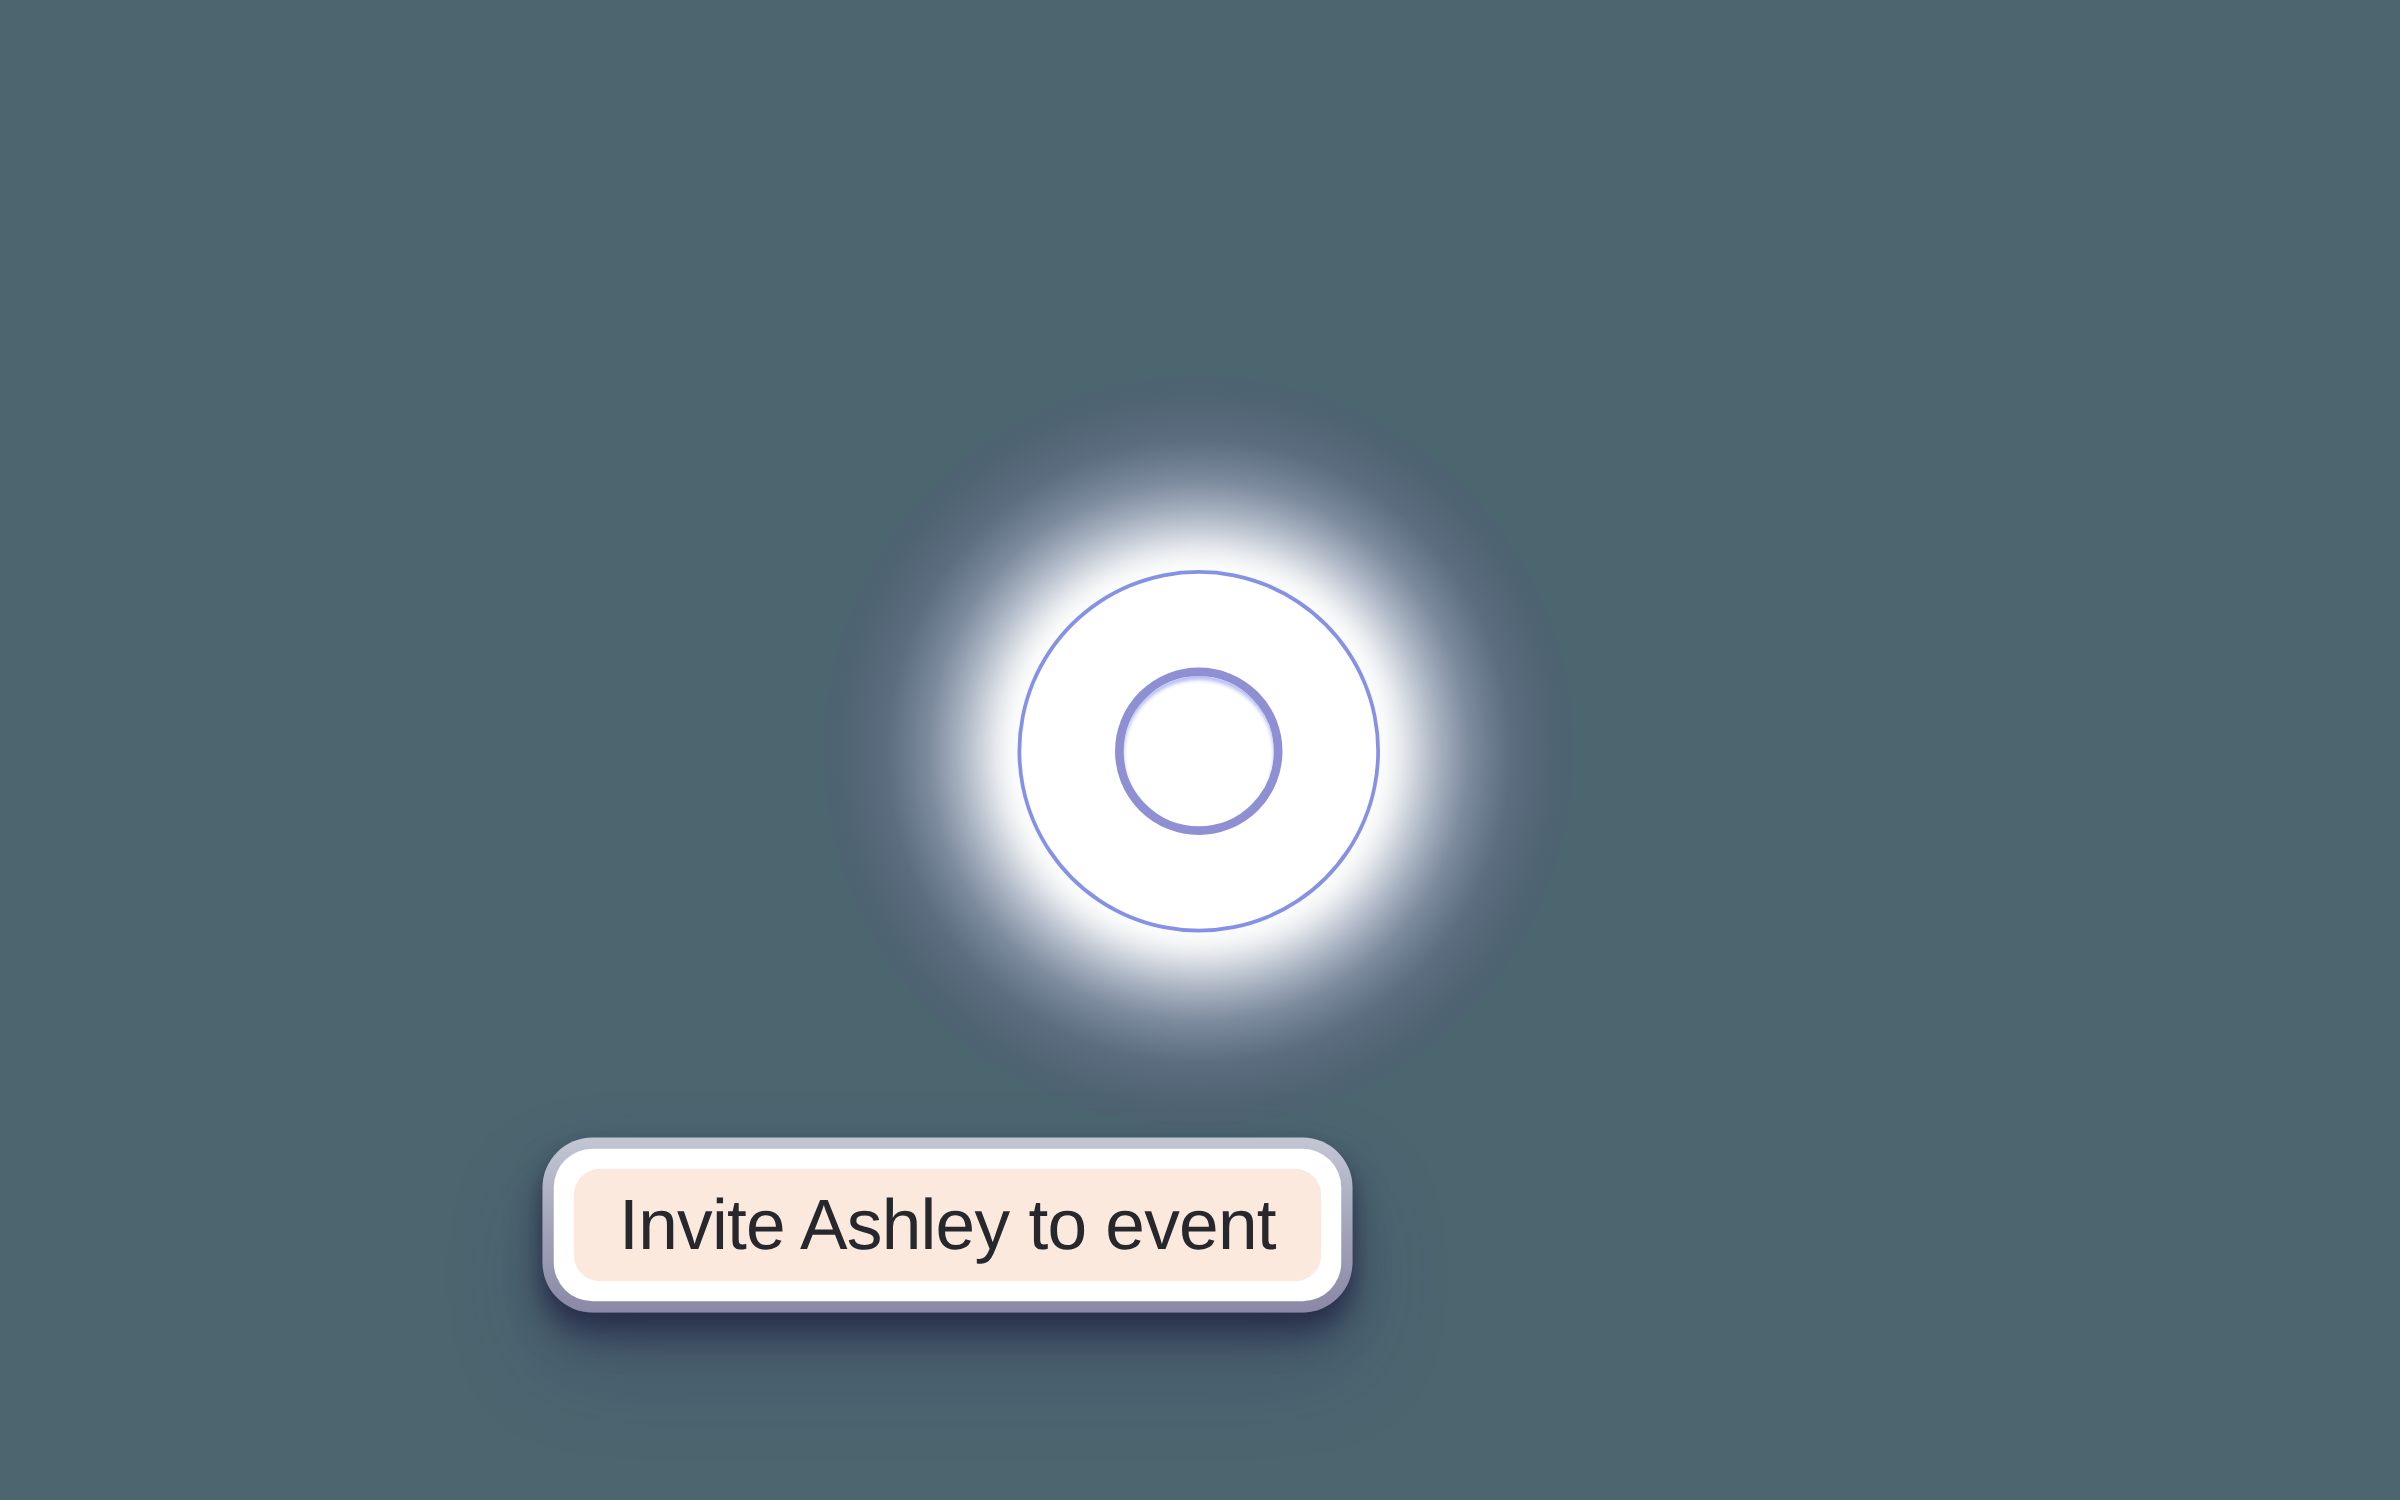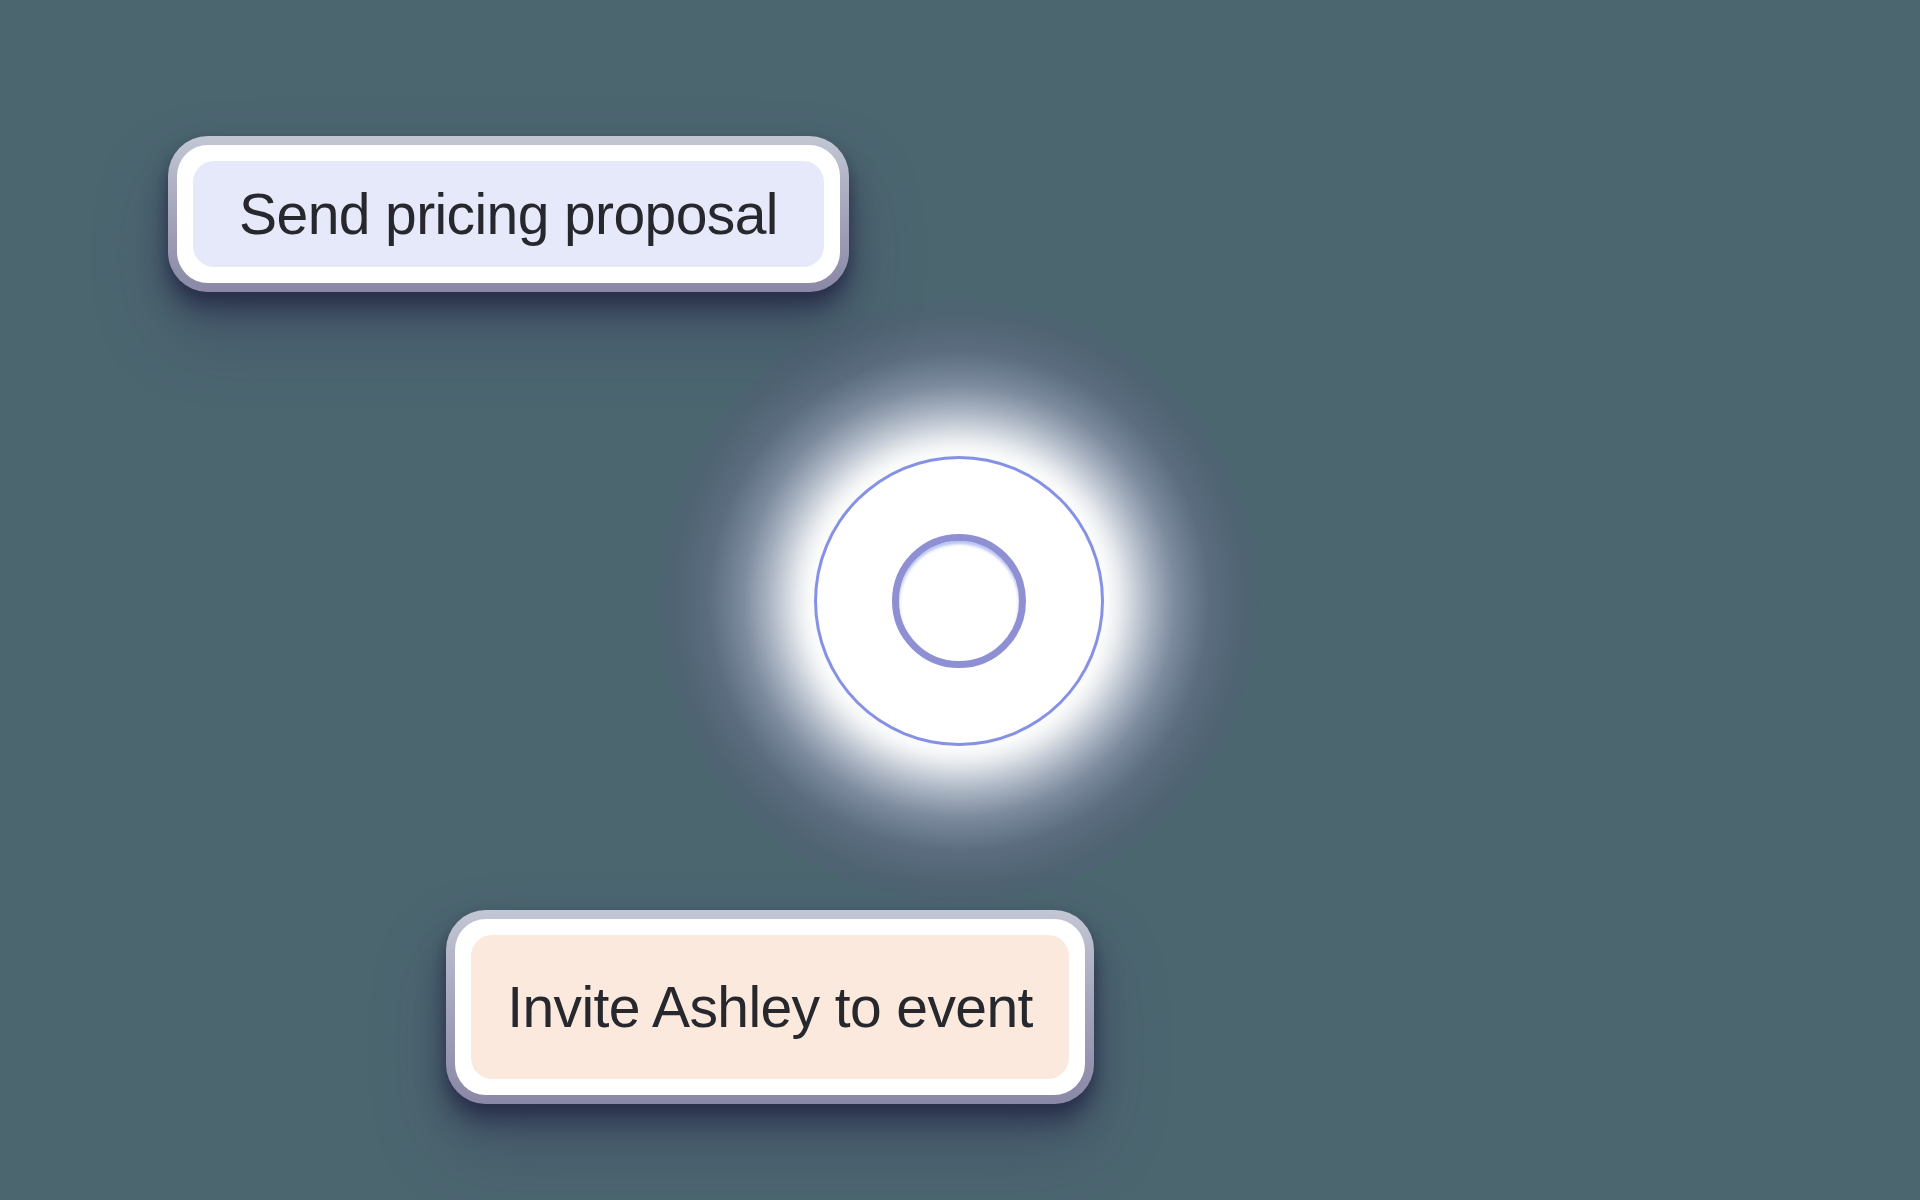--- a/index.html
+++ b/index.html
@@ -46,21 +46,21 @@
     align-items: center;
     justify-content: center;
     font-size: 57px;
     font-weight: 500;
     letter-spacing: -0.6px;
     color: #26282E;
     white-space: nowrap;
   }
   .chip-pricing { left: 168px; top: 136px; width: 681px; height: 156px; }
   .chip-qbr     { left: 1158px; top: 363px; width: 497px; height: 156px; }
-  .chip-invite  { left: 446px; top: 910px; width: 648px; height: 194px; }
+  .chip-invite  { left: 434px; top: 910px; width: 648px; height: 140px; }
 
   
   .orb-glow {
     position: absolute;
     left: 659px;
     top: 301px;
     width: 600px;
     height: 600px;
     border-radius: 50%;
     background: radial-gradient(circle,
@@ -101,25 +101,20 @@
     box-shadow: inset 0 3px 3px rgba(92, 116, 232, 0.45);
   }
 </style>
 </head>
 <body>
 
 <div class="scene" style="background-color: rgb(76, 102, 112);">
 
   <div class="orb-glow"></div>
 
-  <div class="chip chip-pricing">
-    <div class="chip-white">
-      <div class="chip-fill" style="background-color: rgb(229, 233, 250); color: rgb(38, 40, 46);">Send pricing proposal</div>
-    </div>
-  </div>
 
 
   <div class="chip chip-invite">
     <div class="chip-white">
       <div class="chip-fill" style="background-color: rgb(251, 233, 221); color: rgb(38, 40, 46);">Invite Ashley to event</div>
     </div>
   </div>
 
   <div class="orb" style="background-color: rgb(255, 255, 255);">
     <div class="orb-ring" style="border-color: rgb(143, 144, 211);"></div>

